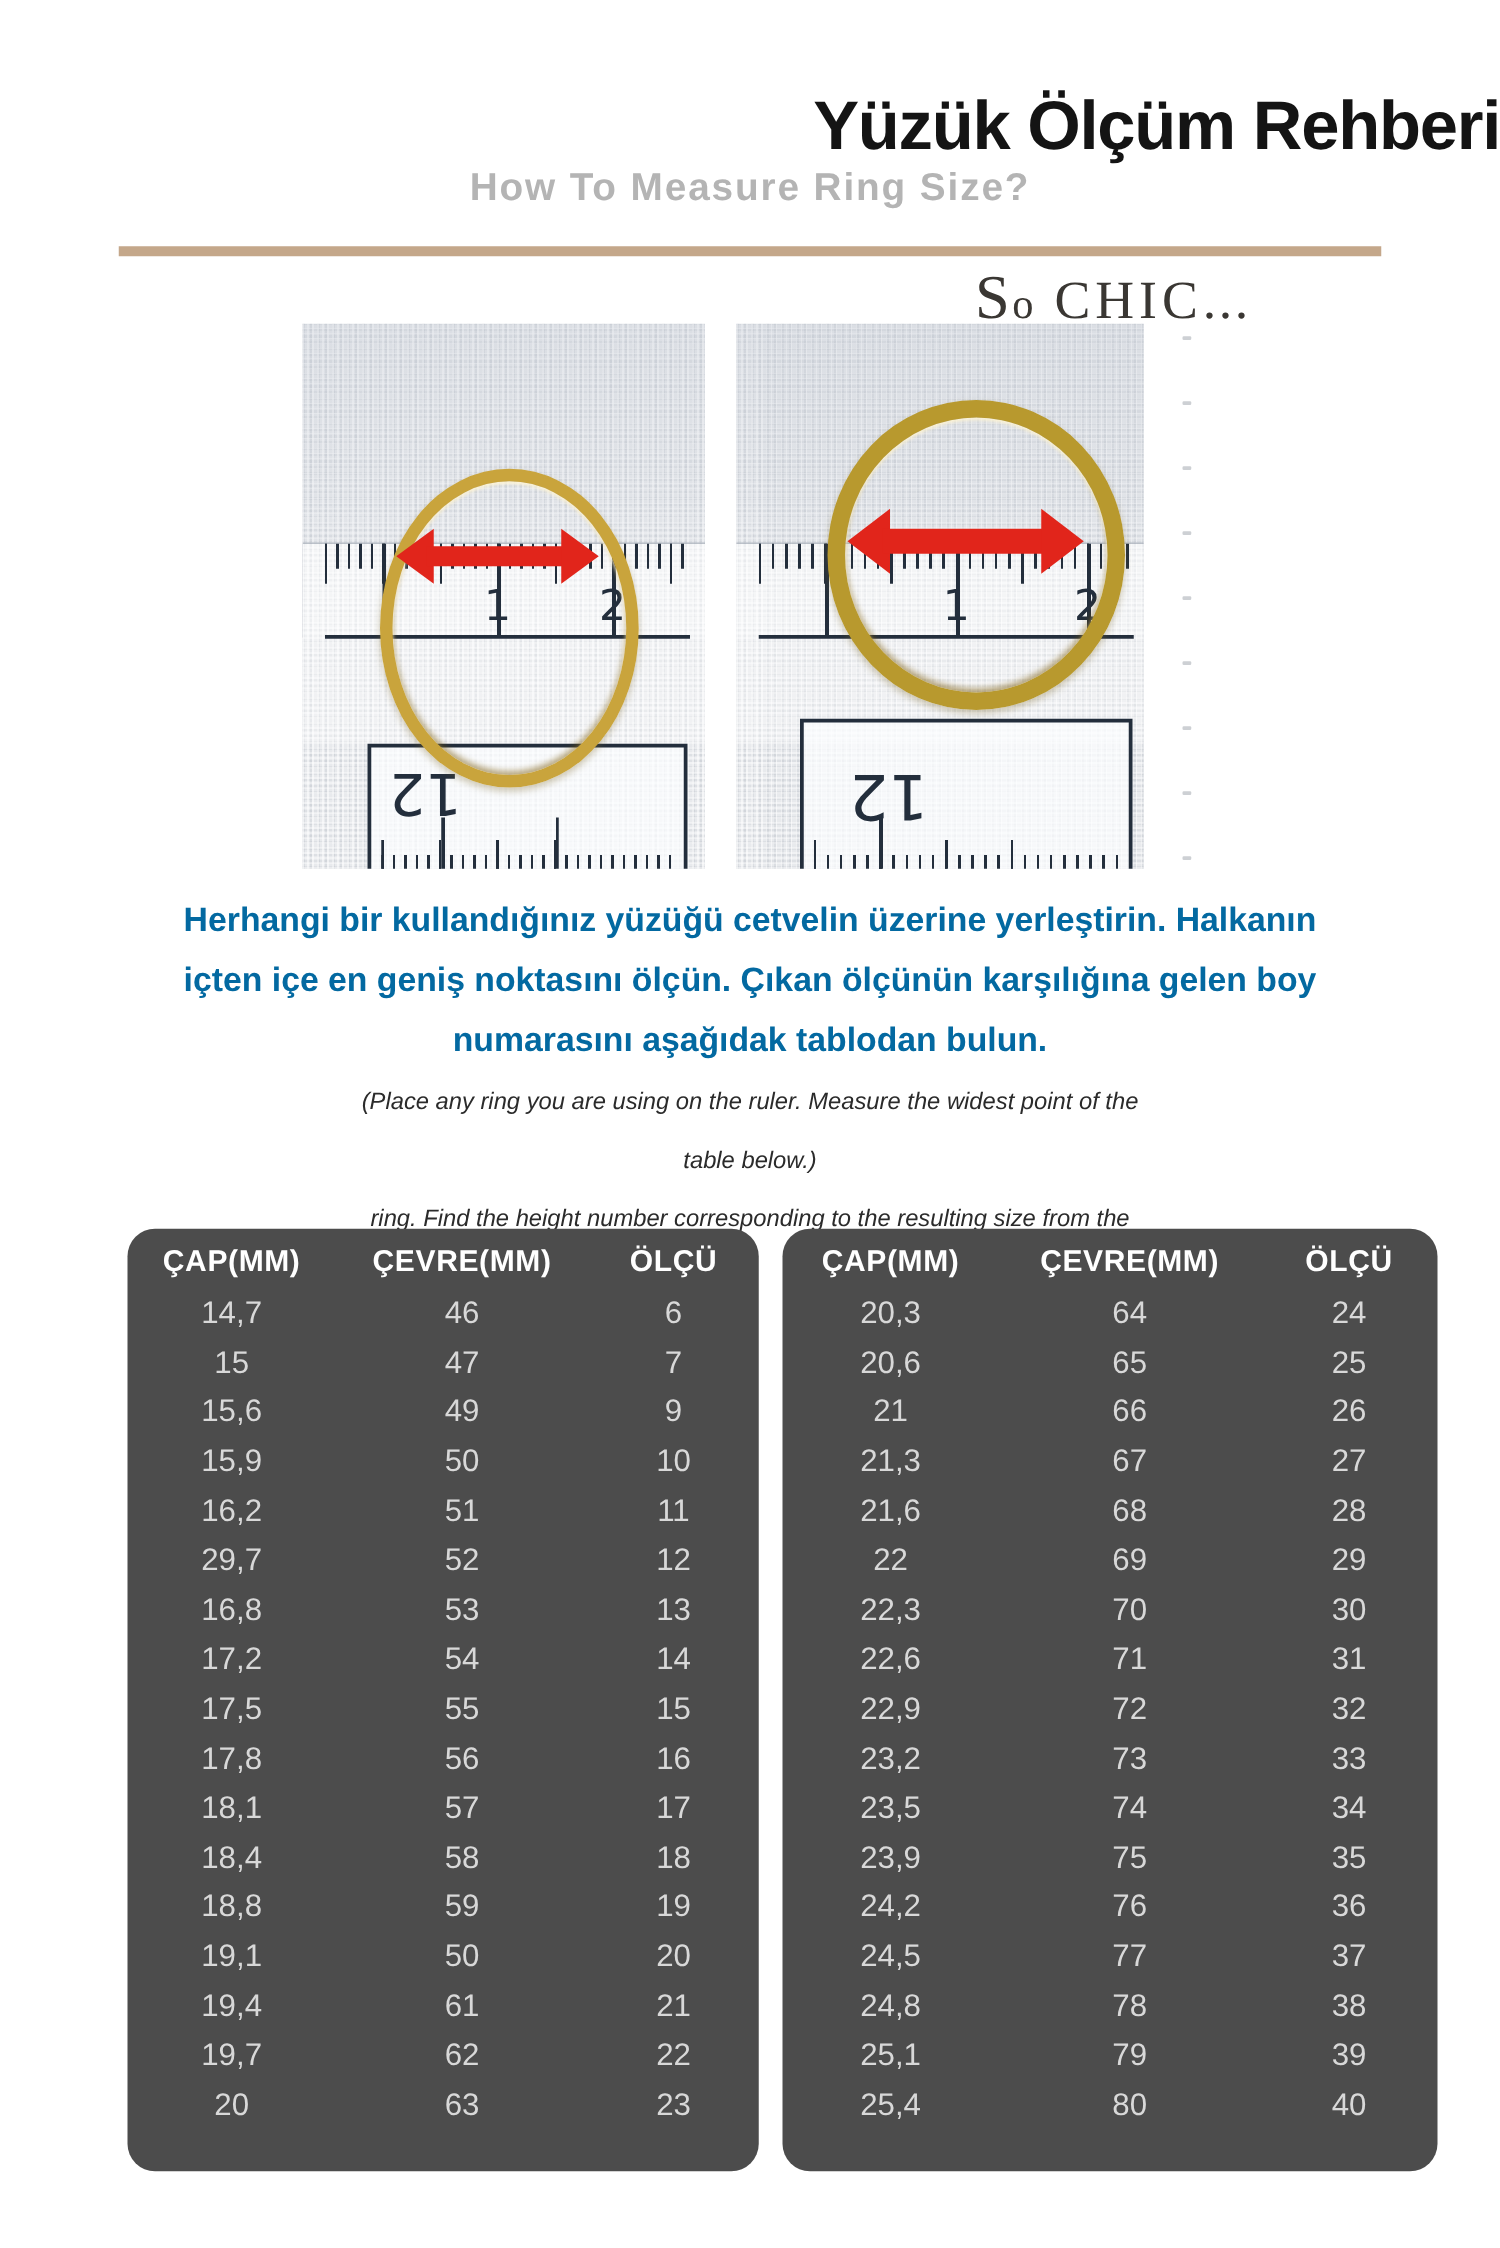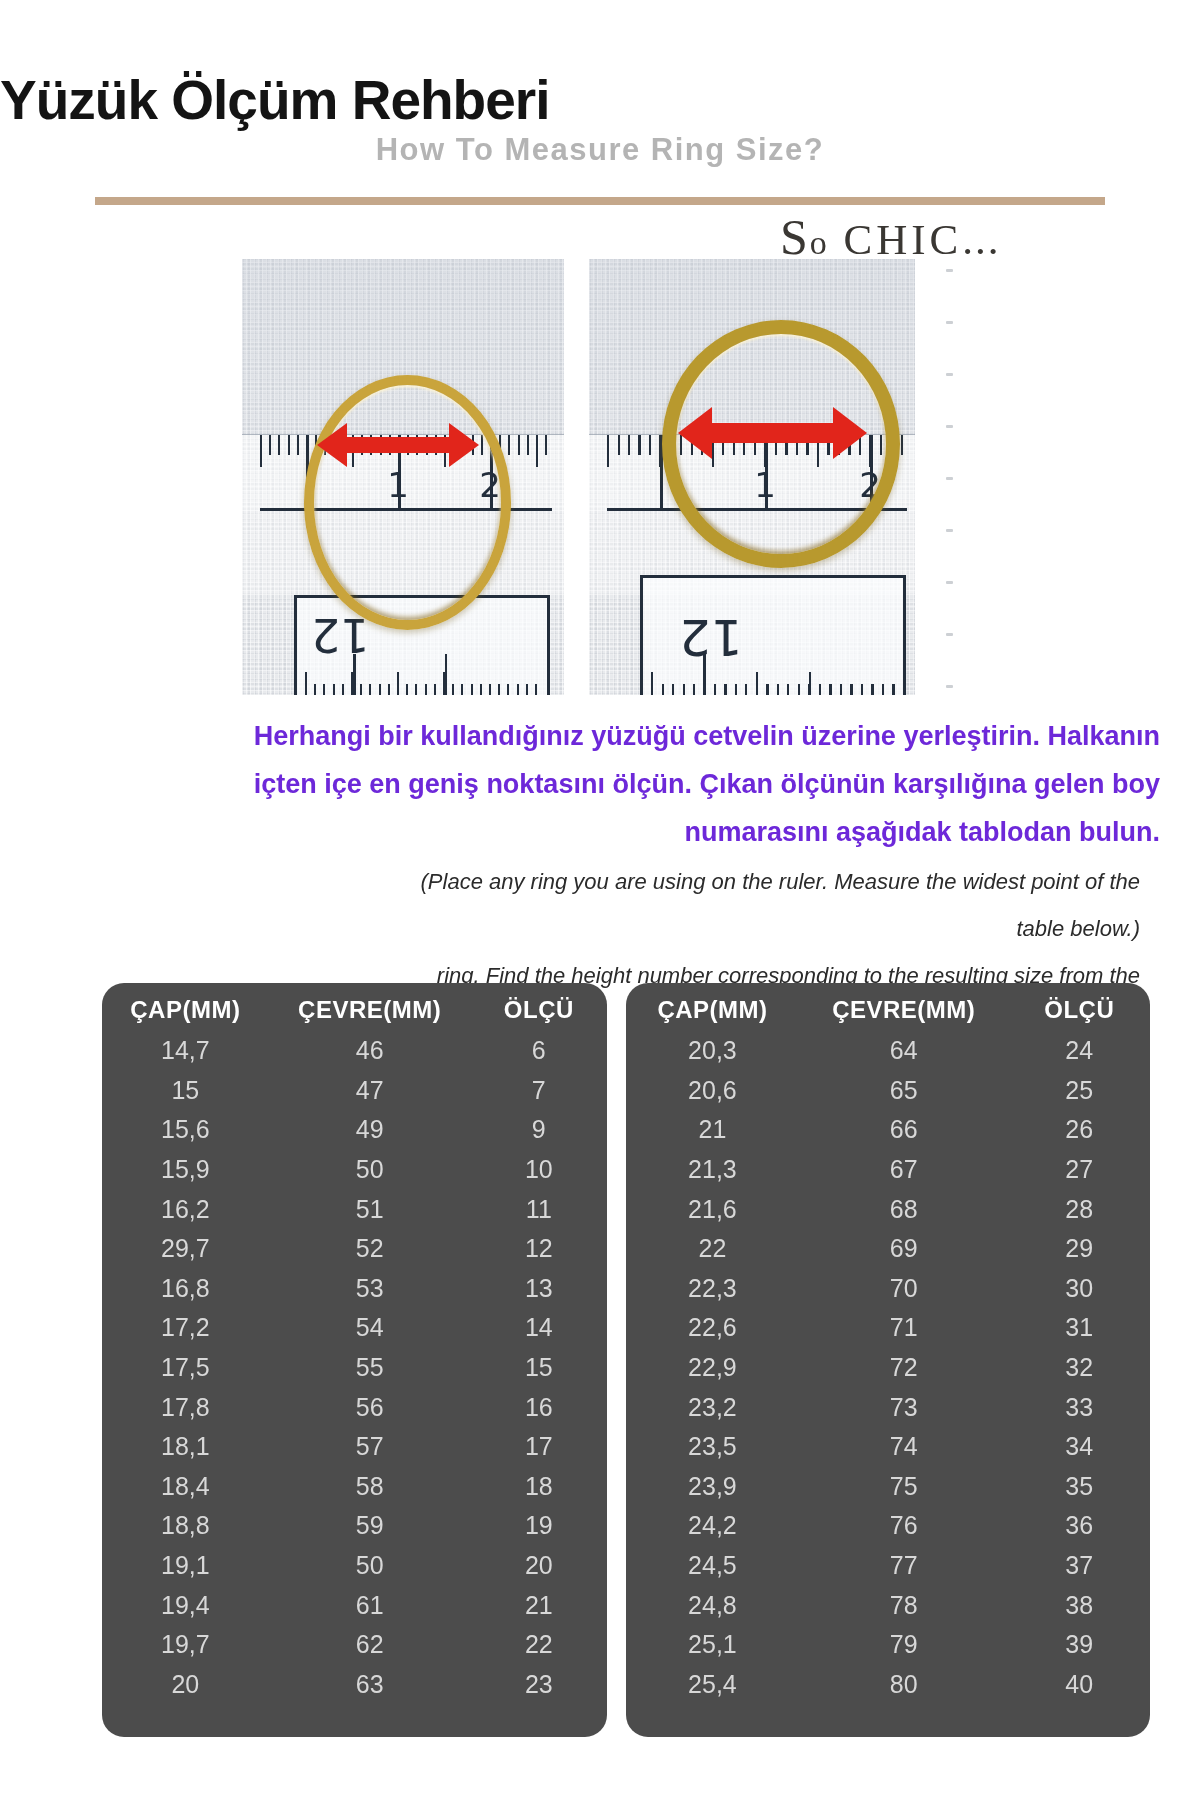--- a/index.html
+++ b/index.html
@@ -1,20 +1,20 @@
 <!DOCTYPE html>
 <html><head>
 <meta charset="utf-8">
 <style>
   html,body{margin:0;padding:0;background:#ffffff;}
   #page{position:relative;width:1200px;height:1798px;background:#ffffff;overflow:hidden;
         font-family:"Liberation Sans",sans-serif;}
 
   
-  .title{position:absolute;left:0;top:68px;width:100%;text-align:left;
+  .title{position:absolute;left:0;top:68px;width:100%;text-align:right;
          font-size:55px;font-weight:800;color:#141414;letter-spacing:-1px;}
   .subtitle{position:absolute;left:0;top:132px;width:100%;text-align:center;
             font-size:31px;font-weight:700;color:#b4b4b4;letter-spacing:1.5px;}
   .divider{position:absolute;left:95px;top:197px;width:1010px;height:8px;background:#c4a78a;}
   .brand{position:absolute;left:780px;top:208px;width:260px;white-space:nowrap;
          font-family:"Liberation Serif","DejaVu Serif",serif;color:#3a3733;}
   .brand .b-s{font-size:50px;letter-spacing:2px;}
   .brand .b-o{font-size:34px;letter-spacing:2px;}
   .brand .b-rest{font-size:43px;letter-spacing:4px;}
   .brand .b-dots{font-size:43px;letter-spacing:2px;}
@@ -67,24 +67,24 @@
   .arrow-r .shaft{left:28px;right:28px;top:16px;height:20px;}
   .arrow-r .hd-w{left:0;top:0;border-top:26px solid rgba(0,0,0,0);border-bottom:26px solid rgba(0,0,0,0);
                  border-right:34px solid #e1251b;}
   .arrow-r .hd-e{right:0;top:0;border-top:26px solid rgba(0,0,0,0);border-bottom:26px solid rgba(0,0,0,0);
                  border-left:34px solid #e1251b;}
 
   
   .dotcol i{position:absolute;left:946px;width:7px;height:3px;background:#cdd0d4;border-radius:1px;display:block;}
 
   
-  .tr-text{position:absolute;left:40px;top:712px;width:1120px;text-align:right;
-           font-size:27px;font-weight:700;color:#6d28d9;line-height:48px;}
-  .en-text{position:absolute;left:60px;top:858px;width:1080px;text-align:right;
-           font-size:22px;font-style:italic;color:#2b2b2b;line-height:47px;}
+  .tr-text{position:absolute;left:40px;top:712px;width:1120px;text-align:center;
+           font-size:27px;font-weight:700;color:#0369a1;line-height:48px;}
+  .en-text{position:absolute;left:60px;top:858px;width:1080px;text-align:center;
+           font-size:19px;font-style:italic;color:#2b2b2b;line-height:47px;}
 
   
   .stable{position:absolute;top:983px;height:754px;background:#4c4c4c;border-radius:22px;
           color:#d8d8d8;margin-left:25px;}
   .stable-left{left:77px;width:505px;}
   .stable-right{left:601px;width:524px;}
   .thead{display:grid;grid-template-columns:33% 40% 27%;height:42px;align-items:center;
          padding-top:6px;}
   .thead span{text-align:center;font-size:24px;font-weight:700;color:#ffffff;letter-spacing:0.5px;}
   .tbody .trow{display:grid;grid-template-columns:33% 40% 27%;height:39.6px;align-items:center;}

